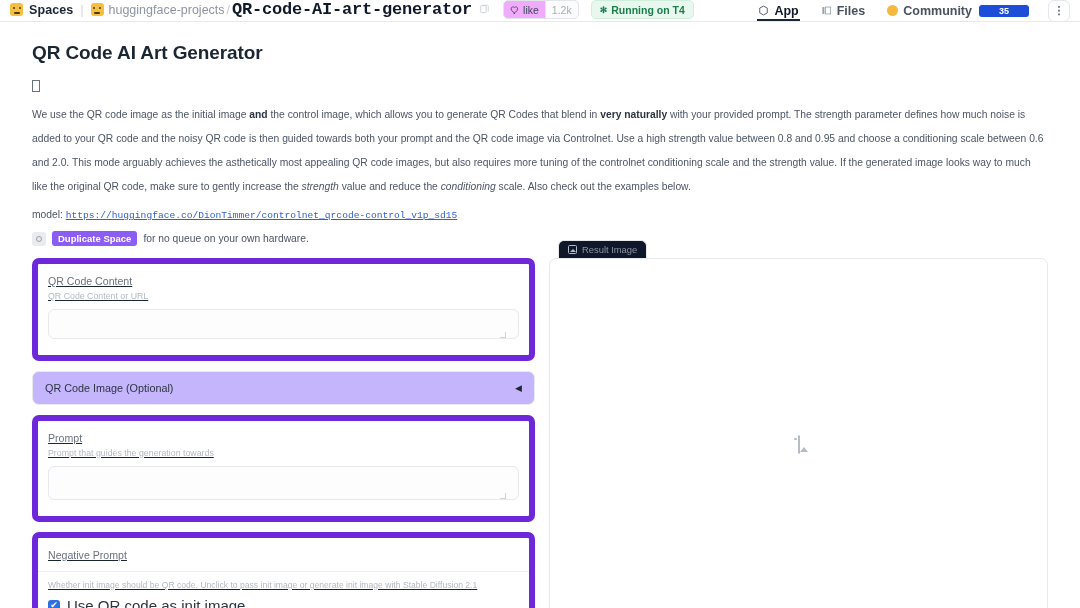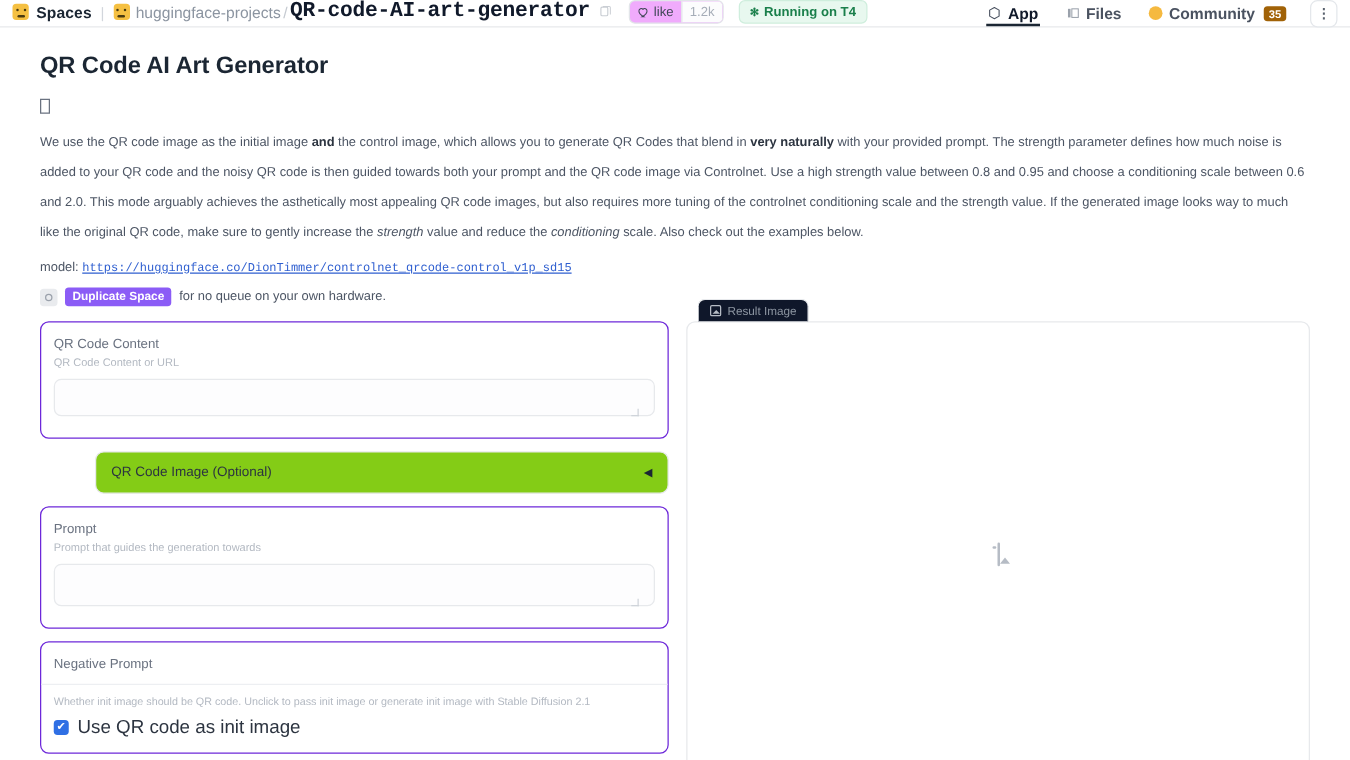--- a/index.html
+++ b/index.html
@@ -83,22 +83,22 @@
   }
   .navtab.active { color: #10192a; }
   .navtab.active::after {
     content: ""; position: absolute; left: 10px; right: 10px; bottom: 0;
     height: 2px; background: #1b2633;
   }
   .navtab .dot-orange {
     width: 11px; height: 11px; border-radius: 50%; background: #f5b93f;
   }
   .badge-dark {
-    background: #a16207; color: #fff; font-size: 9px; font-weight: bold;
-    border-radius: 3px; padding: 1px 4px; margin-left: 2px;
+    background: #1d4ed8; color: #fff; font-size: 9px; font-weight: bold;
+    border-radius: 3px; padding: 1px 20px; margin-left: 2px;
   }
   .kebab {
     width: 22px; height: 22px; border: 1px solid #e4e7eb; border-radius: 6px;
     display: flex; align-items: center; justify-content: center;
     margin-left: 8px; background: #fff; color: #59616d; font-size: 11px;
     font-weight: bold;
   }
 
   
   .page { padding: 16px 32px 0 32px; }
@@ -139,44 +139,44 @@
     padding: 2px 6px; border-radius: 3px;
   }
   .dup-text { font-size: 10.3px; color: #4c5564; }
 
   
   .cols { display: flex; gap: 14px; }
   .col-left { width: 503px; flex: none; }
   .col-right { flex: 1; }
 
   .panel {
-    border: 1px solid #6d28d9; border-radius: 7px; background: #fff;
-    margin-bottom: 10px; padding: 11px 10px 12px 10px;
+    border: 6px solid #6d28d9; border-radius: 7px; background: #fff;
+    margin-bottom: 10px; padding: 11px 10px 12px 10px; text-decoration: underline;
   }
   .blk-label { font-size: 10.6px; color: #6a7280; margin-bottom: 4px; }
   .blk-hint { font-size: 8.8px; color: #b3b9c2; margin-bottom: 8px; }
   .ta {
     width: 100%; height: 30px; border: 1px solid #e7e9ec; border-radius: 6px;
     background: #fdfdfe; font-size: 10.4px; color: #2c3440;
     padding: 7px 9px; resize: none; outline: none;
     font-family: "Liberation Sans", sans-serif;
   }
   .ta.tall { height: 34px; }
   .resize-grip {
     position: absolute; right: 13px; bottom: 5px;
     width: 6px; height: 6px; pointer-events: none;
     border-right: 1px solid #cfd4da; border-bottom: 1px solid #cfd4da;
   }
   .ta-wrap { position: relative; }
 
   .accordion {
-    border: 1px solid #e7e9ec; border-radius: 7px; background: #84cc16;
+    border: 1px solid #e7e9ec; border-radius: 7px; background: #c4b5fd;
     margin-bottom: 10px; display: flex; align-items: center;
     justify-content: space-between; padding: 10px 12px;
-    font-size: 10.8px; color: #2c3440; margin-left: 44px;
+    font-size: 10.8px; color: #2c3440;
   }
   .accordion .arrow { font-size: 9px; color: #1b2633; }
 
   .divider { height: 1px; background: #edeff2; margin: 10px -10px 8px -10px; }
   .cb-hint { font-size: 8.6px; color: #b3b9c2; margin-bottom: 7px; }
   .cb-row { display: flex; align-items: center; gap: 7px; }
   .cbox {
     width: 12px; height: 12px; border-radius: 3px; background: #2f6fe4;
     display: flex; align-items: center; justify-content: center;
     color: #fff; font-size: 9px; line-height: 1; flex: none;

